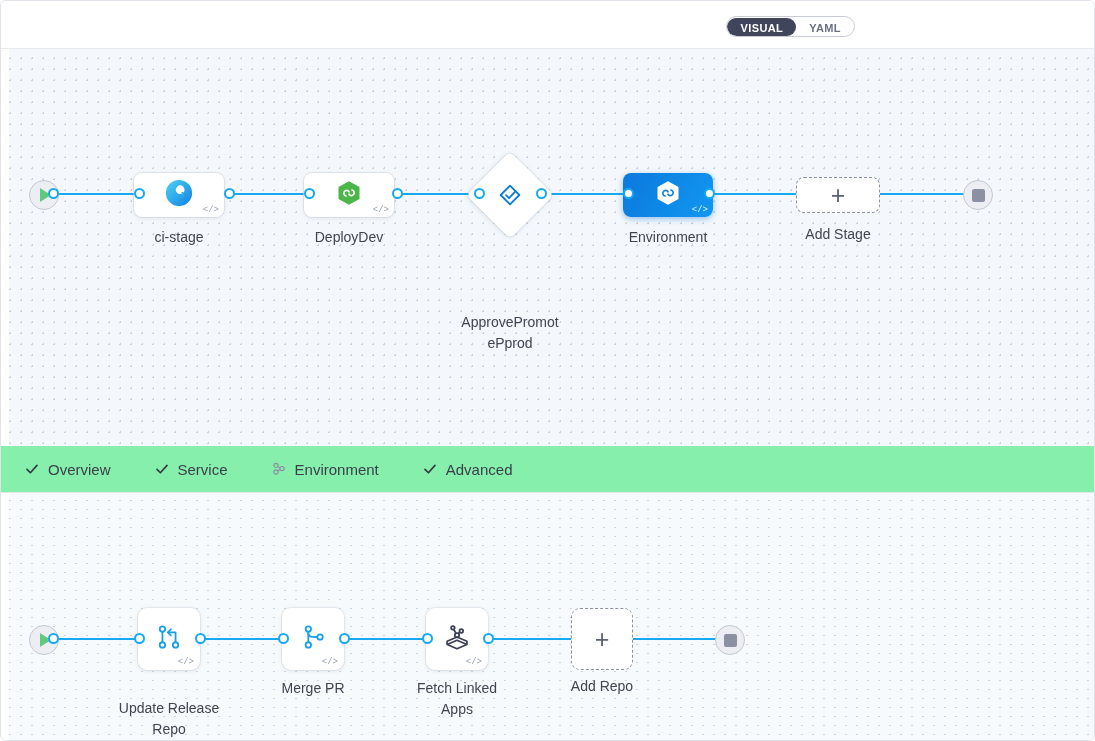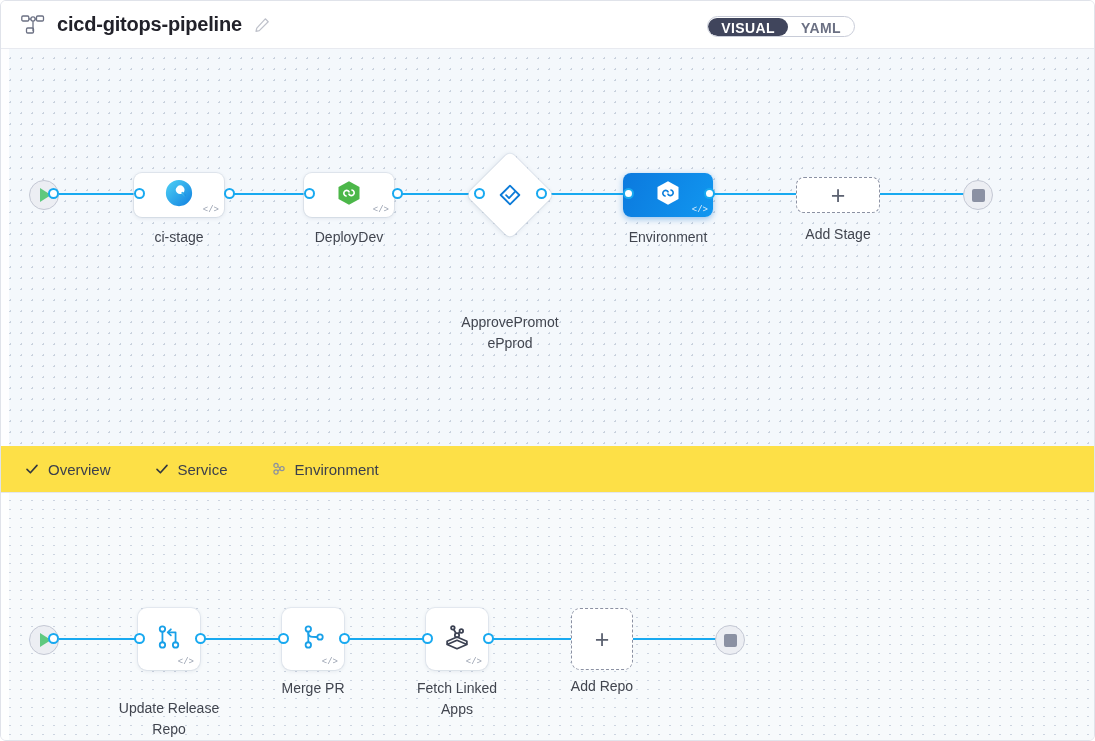--- a/index.html
+++ b/index.html
@@ -34,21 +34,21 @@
   }
   .edit-pencil { width: 16px; height: 16px; opacity: .55; cursor: pointer; }
 
   .toggle-group {
     position: absolute; right: 241px; top: 15px;
     display: flex; align-items: center;
     border: 1px solid #c8ccd8; border-radius: 11px;
     height: 21px; background: #ffffff; overflow: hidden;
   }
   .toggle-opt {
-    font-size: 14px; font-weight: bold; letter-spacing: .4px;
+    font-size: 11px; font-weight: bold; letter-spacing: .4px;
     padding: 0 13px; height: 18px; line-height: 21px;
     color: #6b7083; cursor: pointer; border-radius: 11px;
   }
   .toggle-opt.active { background: #40455c; color: #ffffff; }
 
   
   .canvas-top {
     position: absolute; top: 48px; left: 0;
     width: 1095px; height: 397px;
     background-color: #f4f8fc;
@@ -66,21 +66,21 @@
   }
   .gutter-left {
     position: absolute; top: 0; left: 0; width: 8px; height: 100%;
     background: #ffffff; opacity: .85;
   }
 
   
   .tabbar {
     position: absolute; top: 445px; left: 0;
     width: 1095px; height: 47px;
-    background: #fde047;
+    background: #86efac;
     border-bottom: 1px solid #e4e7ee;
     display: flex; align-items: center; padding-left: 22px;
   }
   .tab {
     display: flex; align-items: center; gap: 9px;
     height: 47px; margin-right: 40px;
     font-size: 15px; color: #3b3f4c; cursor: pointer;
     position: relative; padding: 0 2px;
   }
   .tab.active { font-weight: bold; color: #1b1d23; }
@@ -170,39 +170,20 @@
     position: relative; cursor: pointer;
   }
   .step-box .code-badge { right: 6px; bottom: 3px; }
 </style>
 </head>
 <body>
 
 <div class="app">
 
   <div class="header">
-    <div class="header-left">
-      <span class="pipeline-logo">
-        <svg viewBox="0 0 24 20" width="24" height="20">
-          <rect x="0.8" y="1" width="7" height="5" rx="1.2" fill="none" stroke="#6b7083" stroke-width="1.3"></rect>
-          <rect x="15.5" y="1" width="7" height="5" rx="1.2" fill="none" stroke="#6b7083" stroke-width="1.3"></rect>
-          <rect x="5.5" y="13" width="7" height="5" rx="1.2" fill="none" stroke="#6b7083" stroke-width="1.3"></rect>
-          <circle cx="12" cy="4" r="2.1" fill="none" stroke="#6b7083" stroke-width="1.3"></circle>
-          <line x1="8" y1="4" x2="9.8" y2="4" stroke="#6b7083" stroke-width="1.3"></line>
-          <line x1="14.2" y1="4" x2="15.5" y2="4" stroke="#6b7083" stroke-width="1.3"></line>
-          <path d="M12 6.2 V15.5 H12.6" fill="none" stroke="#6b7083" stroke-width="1.3"></path>
-        </svg>
-      </span>
-      <span class="pipeline-title">cicd-gitops-pipeline</span>
-      <span class="edit-pencil">
-        <svg viewBox="0 0 16 16" width="16" height="16">
-          <path d="M11.3 1.8 L14.2 4.7 L5.3 13.6 L2 14.4 L2.8 11.1 Z" fill="none" stroke="#8a90a0" stroke-width="1.25" stroke-linejoin="round"></path>
-        </svg>
-      </span>
-    </div>
 
     <div class="toggle-group">
       <span class="toggle-opt active">VISUAL</span>
       <span class="toggle-opt">YAML</span>
     </div>
   </div>
 
   <div class="canvas-top">
     <div class="gutter-left"></div>
 
@@ -327,20 +308,28 @@
         <svg viewBox="0 0 14 14" width="14" height="14">
           <circle cx="4" cy="3.4" r="2.1" fill="none" stroke="#8a90a0" stroke-width="1.2"></circle>
           <circle cx="4" cy="10" r="2.1" fill="none" stroke="#8a90a0" stroke-width="1.2"></circle>
           <circle cx="10" cy="6.6" r="2.1" fill="none" stroke="#8a90a0" stroke-width="1.2"></circle>
           <line x1="5.7" y1="4.6" x2="8.2" y2="5.9" stroke="#8a90a0" stroke-width="1.1"></line>
           <line x1="5.7" y1="8.8" x2="8.2" y2="7.4" stroke="#8a90a0" stroke-width="1.1"></line>
         </svg>
       </span>
       <span>Environment</span>
     </div>
+    <div class="tab">
+      <span class="tab-check">
+        <svg viewBox="0 0 14 14" width="14" height="14">
+            <path d="M2 7.4 L5.4 10.8 L12 3.4" fill="none" stroke="#33373f" stroke-width="1.6" stroke-linecap="round" stroke-linejoin="round"></path>
+          </svg>
+      </span>
+      <span>Advanced</span>
+    </div>
   </div>
 
   <div class="canvas-bottom">
     <div class="gutter-left"></div>
 
     <div class="edge" style="left:52px; top:145px; width:90px;"></div>
     <div class="edge" style="left:140px; top:145px; width:66px;"></div>
     <div class="edge" style="left:199px; top:145px; width:90px;"></div>
     <div class="edge" style="left:343px; top:145px; width:90px;"></div>
     <div class="edge" style="left:487px; top:145px; width:85px;"></div>

